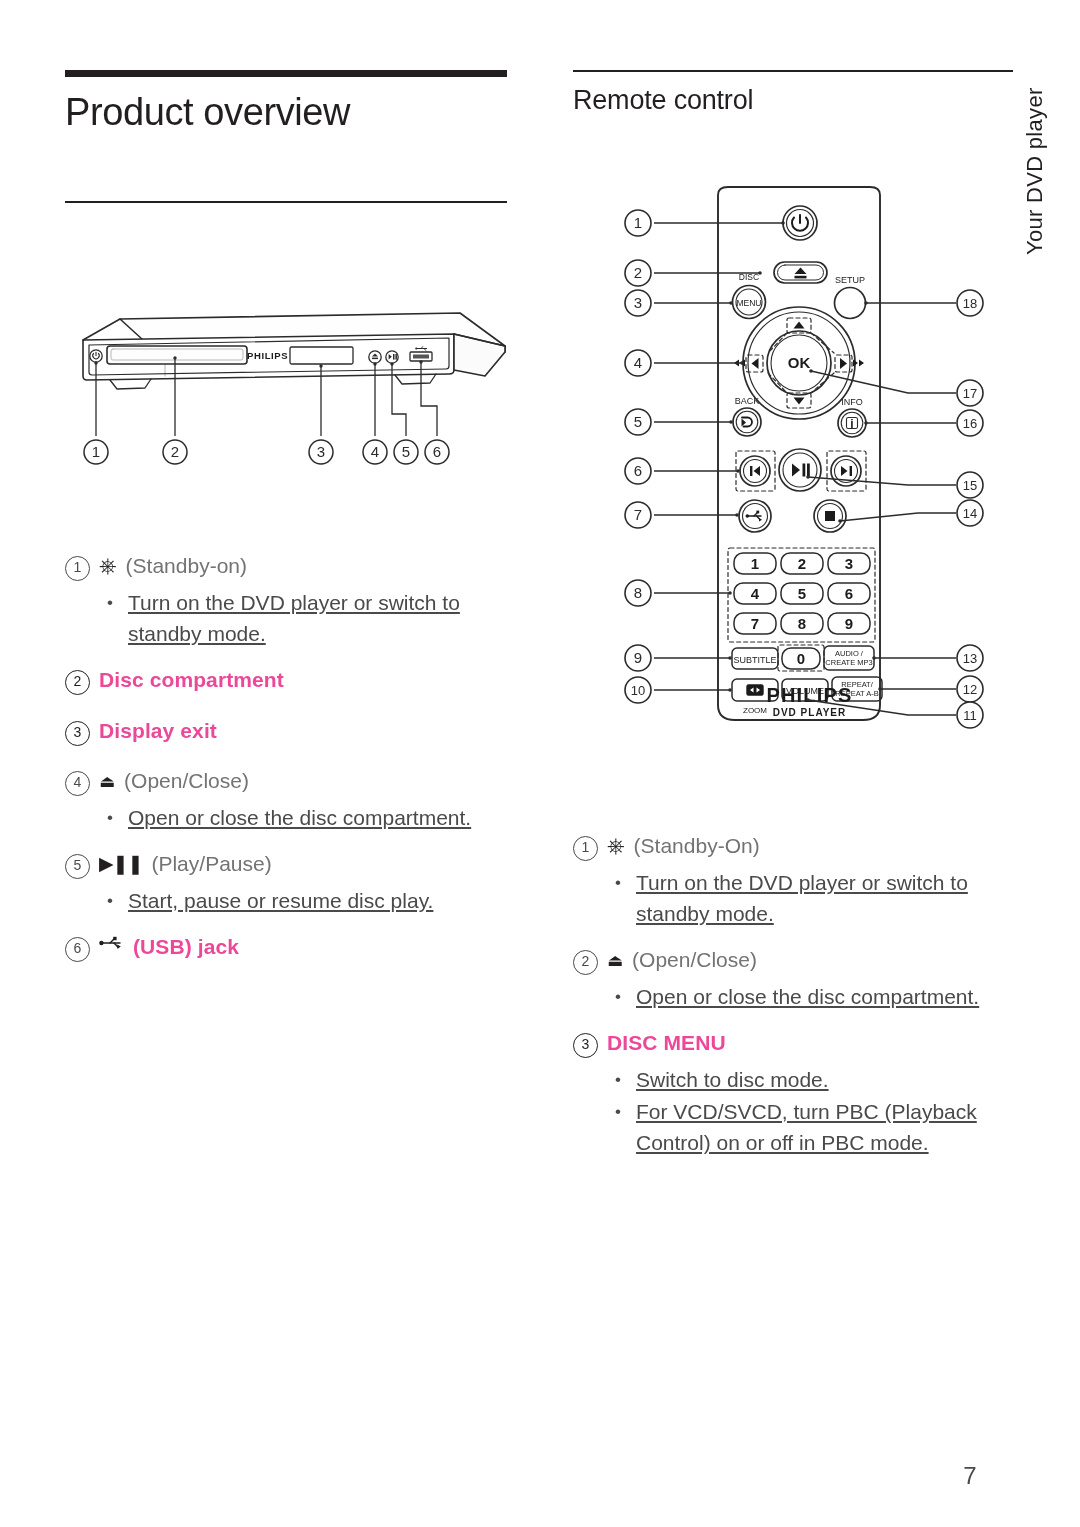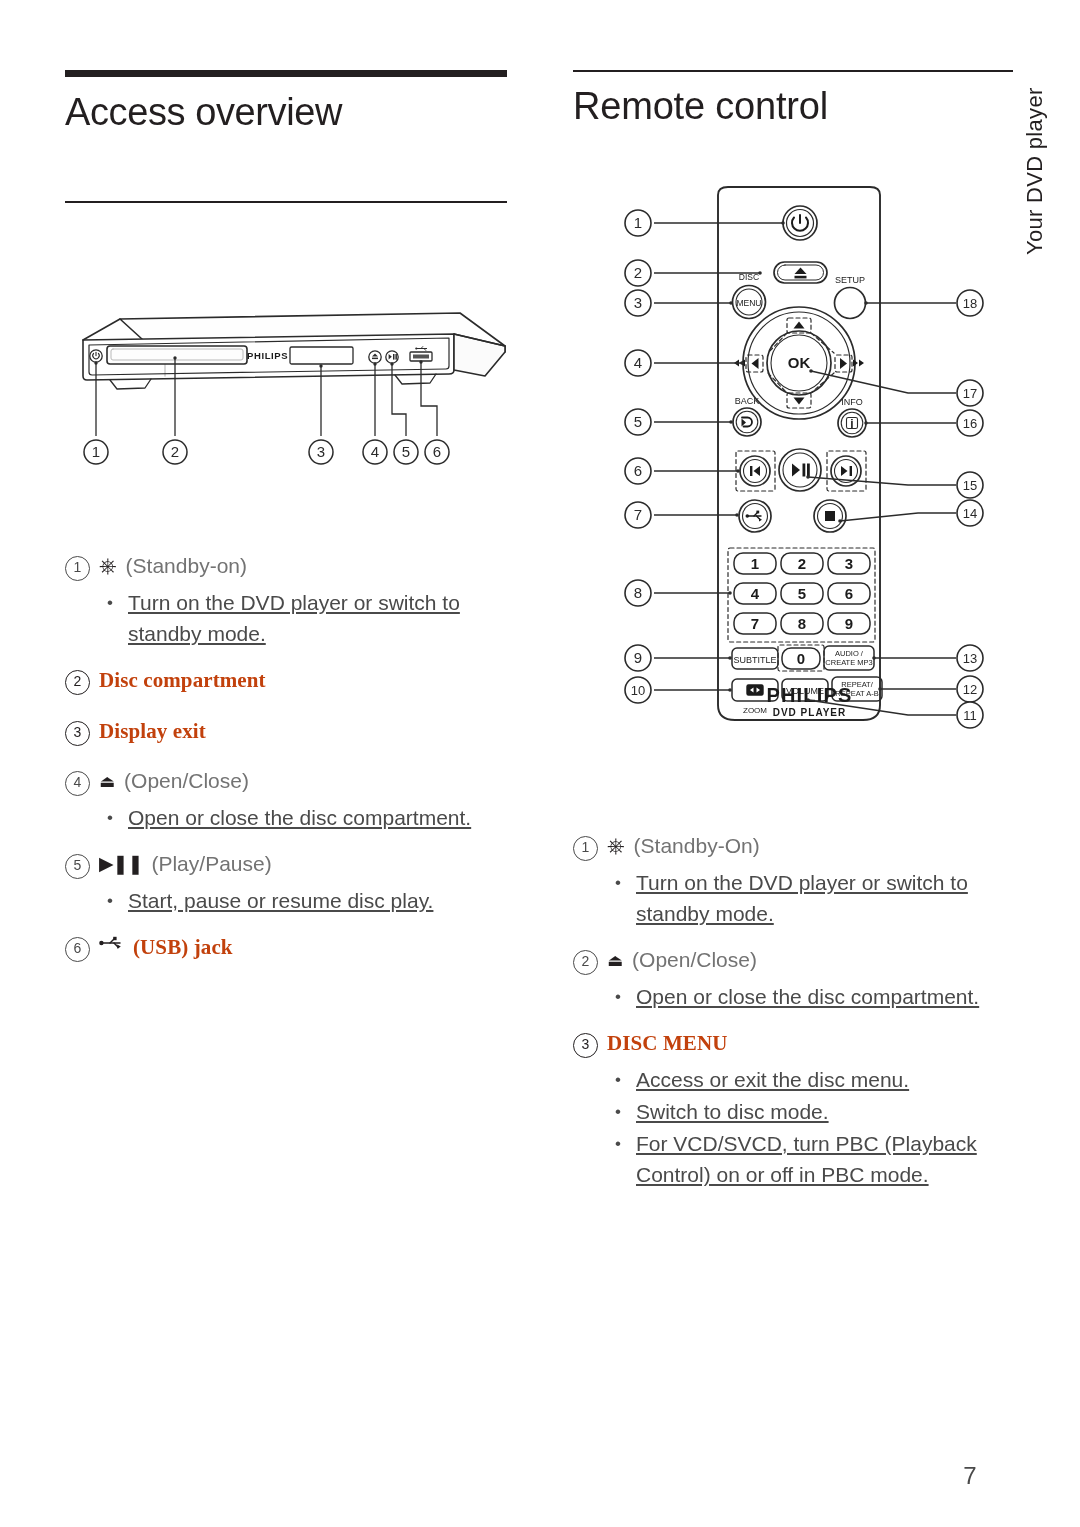--- a/index.html
+++ b/index.html
@@ -15,21 +15,21 @@
   .col-right{position:absolute;left:573px;top:70px;width:440px;}
 
   
   .rule-thick{height:7px;background:#231f20;width:100%;}
   .rule-thin{height:2px;background:#231f20;width:100%;}
   h1.title{
     font-size:38px;font-weight:400;color:#231f20;
     margin:14px 0 0 0;letter-spacing:-0.4px;line-height:1.15;
   }
   h2.sub{
-    font-size:38px;font-weight:400;color:#231f20;
+    font-size:27px;font-weight:400;color:#231f20;
     margin:13px 0 0 0;letter-spacing:-0.2px;line-height:1.15;
   }
   .sec-head-right{margin-top:0;}
 
   
   .entry{position:relative;margin:0 0 17px 0;}
   .entry-head{
     display:flex;align-items:flex-start;
     font-size:21px;line-height:28px;color:#4a4a4a;
   }
@@ -38,21 +38,21 @@
     width:23px;height:23px;border:1.6px solid #4a4a4a;border-radius:50%;
     font-size:14px;line-height:21px;text-align:center;color:#4a4a4a;
     margin-right:9px;margin-top:4px;font-family:"Liberation Sans",sans-serif;
   }
   .num.b{border-color:#231f20;color:#231f20;}
   .glyph{flex:0 0 auto;margin-right:9px;color:#231f20;font-size:21px;line-height:28px;}
   .glyph.pwr{font-size:22px;}
   .glyph.eject{font-size:17px;position:relative;top:1px;}
   .glyph.pp{font-size:19px;letter-spacing:-1px;}
   .htext{color:#737373;}
-  .htext.bold{font-weight:700;color:#c2410c;letter-spacing:0.1px;font-family:Liberation Serif, serif;}
+  .htext.bold{font-weight:700;color:#ec4899;letter-spacing:0.1px;}
   .bullets{margin:6px 0 0 0;padding:0;list-style:none;text-decoration:underline;}
   .bullets li{
     position:relative;padding-left:63px;
     font-size:21px;line-height:31px;color:#4a4a4a;margin-bottom:1px;
   }
   .bullets li::before{
     content:"\2022";position:absolute;left:42px;top:0;
     font-size:17px;color:#4a4a4a;
   }
 
@@ -77,21 +77,21 @@
   }
   svg{display:block;}
 </style>
 </head>
 <body>
 
 <div class="page">
 
   <div class="col-left">
     <div class="rule-thick"></div>
-    <h1 class="title">Access overview</h1>
+    <h1 class="title">Product overview</h1>
     <div style="height:66px"></div>
     <div class="rule-thin"></div>
   </div>
 
   <div class="unit-wrap">
     <svg width="450" height="200" viewBox="0 0 450 200">
       <g fill="none" stroke="#2b2b2b" stroke-width="1.6" stroke-linejoin="round" stroke-linecap="round">
 
         <path d="M55 31 L395 25 L440 58 L440 64 L100 72 Z" fill="#fefefe"></path>
 
@@ -543,21 +543,20 @@
         <li>Open or close the disc compartment.</li>
       </ul>
     </div>
 
     <div class="entry">
       <div class="entry-head">
         <span class="num b">3</span>
         <span class="htext bold">DISC MENU</span>
       </div>
       <ul class="bullets">
-        <li>Access or exit the disc menu.</li>
         <li>Switch to disc mode.</li>
         <li>For VCD/SVCD, turn PBC (Playback Control) on or off in PBC mode.</li>
       </ul>
     </div>
 
   </div>
 
   <div class="pageno">7</div>
 
 </div>

